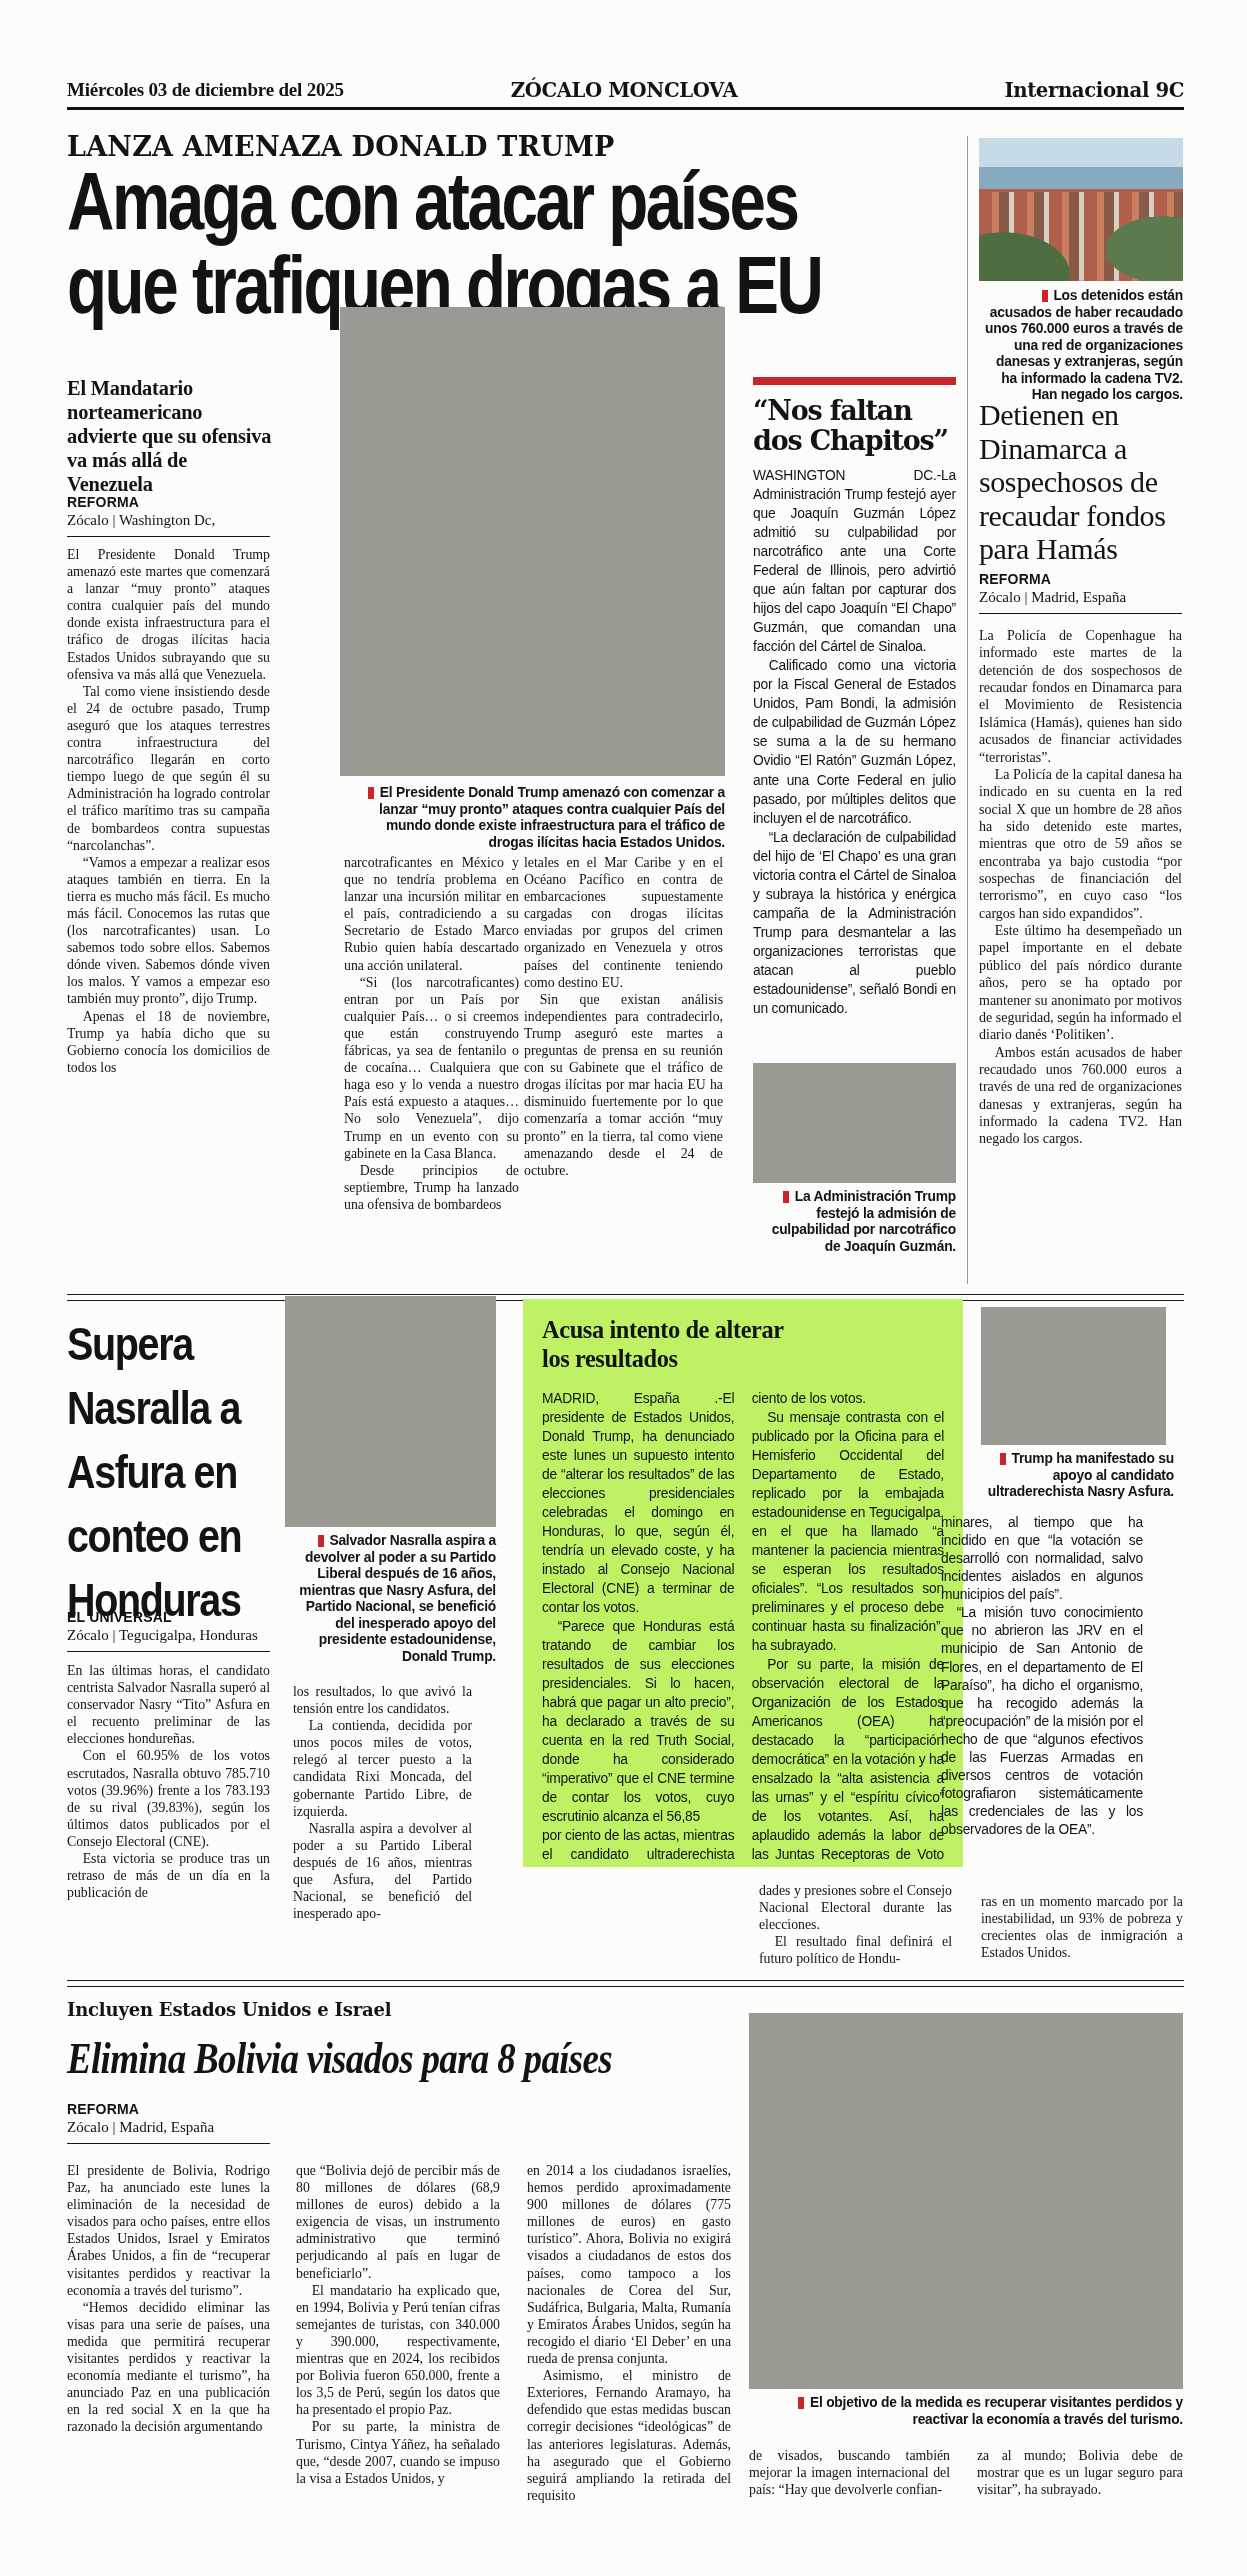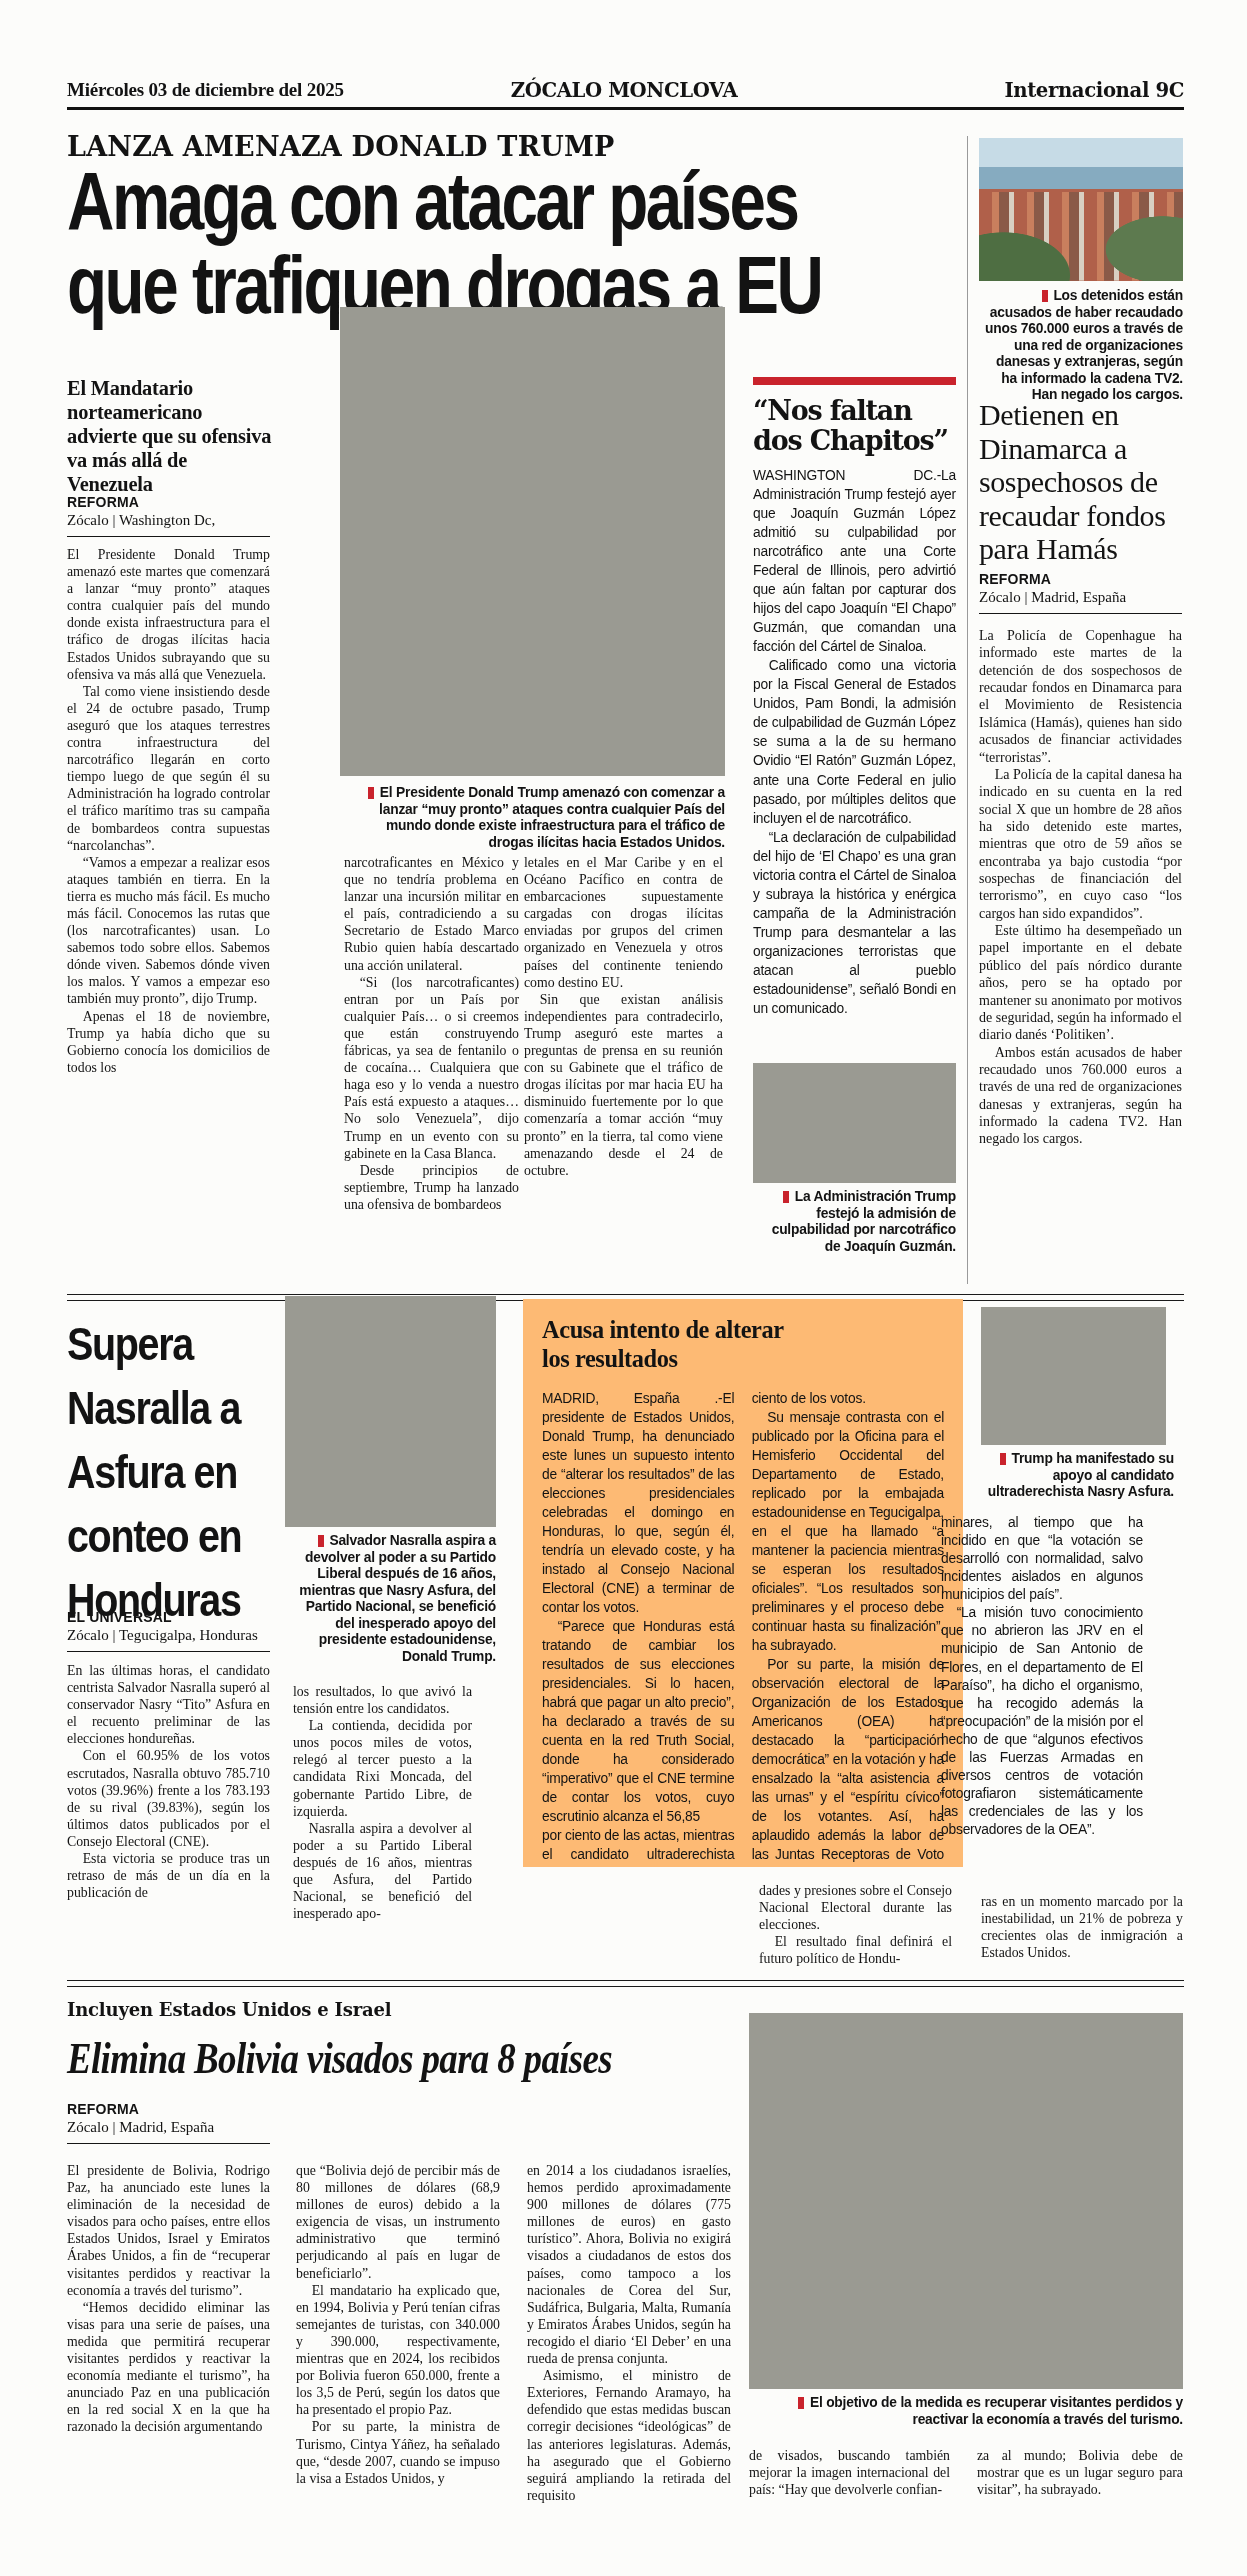--- a/index.html
+++ b/index.html
@@ -27,21 +27,21 @@
   .serif-body p + p{text-indent:15.7px;}
   .sans-body{font-family:"Liberation Sans",sans-serif;font-size:13.8px;line-height:1.38;text-align:justify;letter-spacing:-0.2px;}
   .sans-body p{margin:0;}
   .sans-body p + p{text-indent:15.7px;}
   .caption{font-family:"Liberation Sans",sans-serif;font-weight:700;font-size:13.8px;line-height:1.2;letter-spacing:-0.2px;text-align:right;}
   .tick{display:inline-block;width:6.3px;height:11.8px;background:#c9232c;margin-right:5.5px;vertical-align:-1.6px;}
 
   .sep{height:4.7px;border-top:1.6px solid #1a1a1a;border-bottom:0.8px solid #1a1a1a;}
   .vrule{width:0.8px;background:#9a9a9a;}
   .redbar{height:7.9px;background:#c9232c;}
-  .graybox{background:#fdba74;box-sizing:border-box;padding:17.3px 19px;}
+  .graybox{background:#bef264;box-sizing:border-box;padding:17.3px 19px;}
   .box-cols{display:flex;gap:17.3px;margin-top:15.7px;}
   .box-col{flex:1;}
 
   
   .photo{background-color:#9a9a92;}
   .ph-denmark{background-image:
     radial-gradient(ellipse 110px 71px at 12% 96%, #4e6e42 0 60%, rgba(0,0,0,0) 61%),
     radial-gradient(ellipse 94px 55px at 90% 78%, #5d7a4f 0 60%, rgba(0,0,0,0) 61%),
     repeating-linear-gradient(90deg, #b0604a 0 12.6px, #c97f5e 12.6px 20.4px, #8a5a48 20.4px 30px, #d8cfc2 30px 35px),
     linear-gradient(180deg,#c6dbe6 0 20%, #86abc0 20% 36%, #b0604a 36% 100%);
@@ -222,21 +222,21 @@
 
   <div class="abs photo ph-asfura" style="left:981px;top:1307px;width:185px;height:138px;"></div>
   <div class="abs caption" style="left:981px;top:1451px;width:193px;">
     <span class="tick"></span><span>Trump ha manifestado su apoyo al candidato ultraderechista Nasry Asfura.</span>
   </div>
   <div class="abs sans-body" style="left:941px;top:1514px;width:202px;line-height:1.31;">
       <p>minares, al tiempo que ha incidido en que “la votación se desarrolló con normalidad, salvo incidentes aislados en algunos municipios del país”.</p>
       <p>“La misión tuvo conocimiento que no abrieron las JRV en el municipio de San Antonio de Flores, en el departamento de El Paraíso”, ha dicho el organismo, que ha recogido además la “preocupación” de la misión por el hecho de que “algunos efectivos de las Fuerzas Armadas en diversos centros de votación fotografiaron sistemáticamente las credenciales de las y los observadores de la OEA”.</p>
     </div>
   <div class="abs serif-body" style="left:981px;top:1893px;width:202px;">
-      <p>ras en un momento marcado por la inestabilidad, un 21% de pobreza y crecientes olas de inmigración a Estados Unidos.</p>
+      <p>ras en un momento marcado por la inestabilidad, un 93% de pobreza y crecientes olas de inmigración a Estados Unidos.</p>
     </div>
 
   <div class="abs sep" style="left:67px;top:1980px;width:1117px;"></div>
 
   <div class="abs kicker-sm" style="left:67px;top:1999px;">Incluyen Estados Unidos e Israel</div>
   <div class="abs" style="left:67px;top:2033px;width:708px;height:59px;font-style:italic;">
     <div class="serif-head-xxl">Elimina Bolivia visados para 8 países</div>
   </div>
   <div class="abs byline" style="left:67px;top:2101px;width:203px;">
     <div class="byline-src">REFORMA</div>

